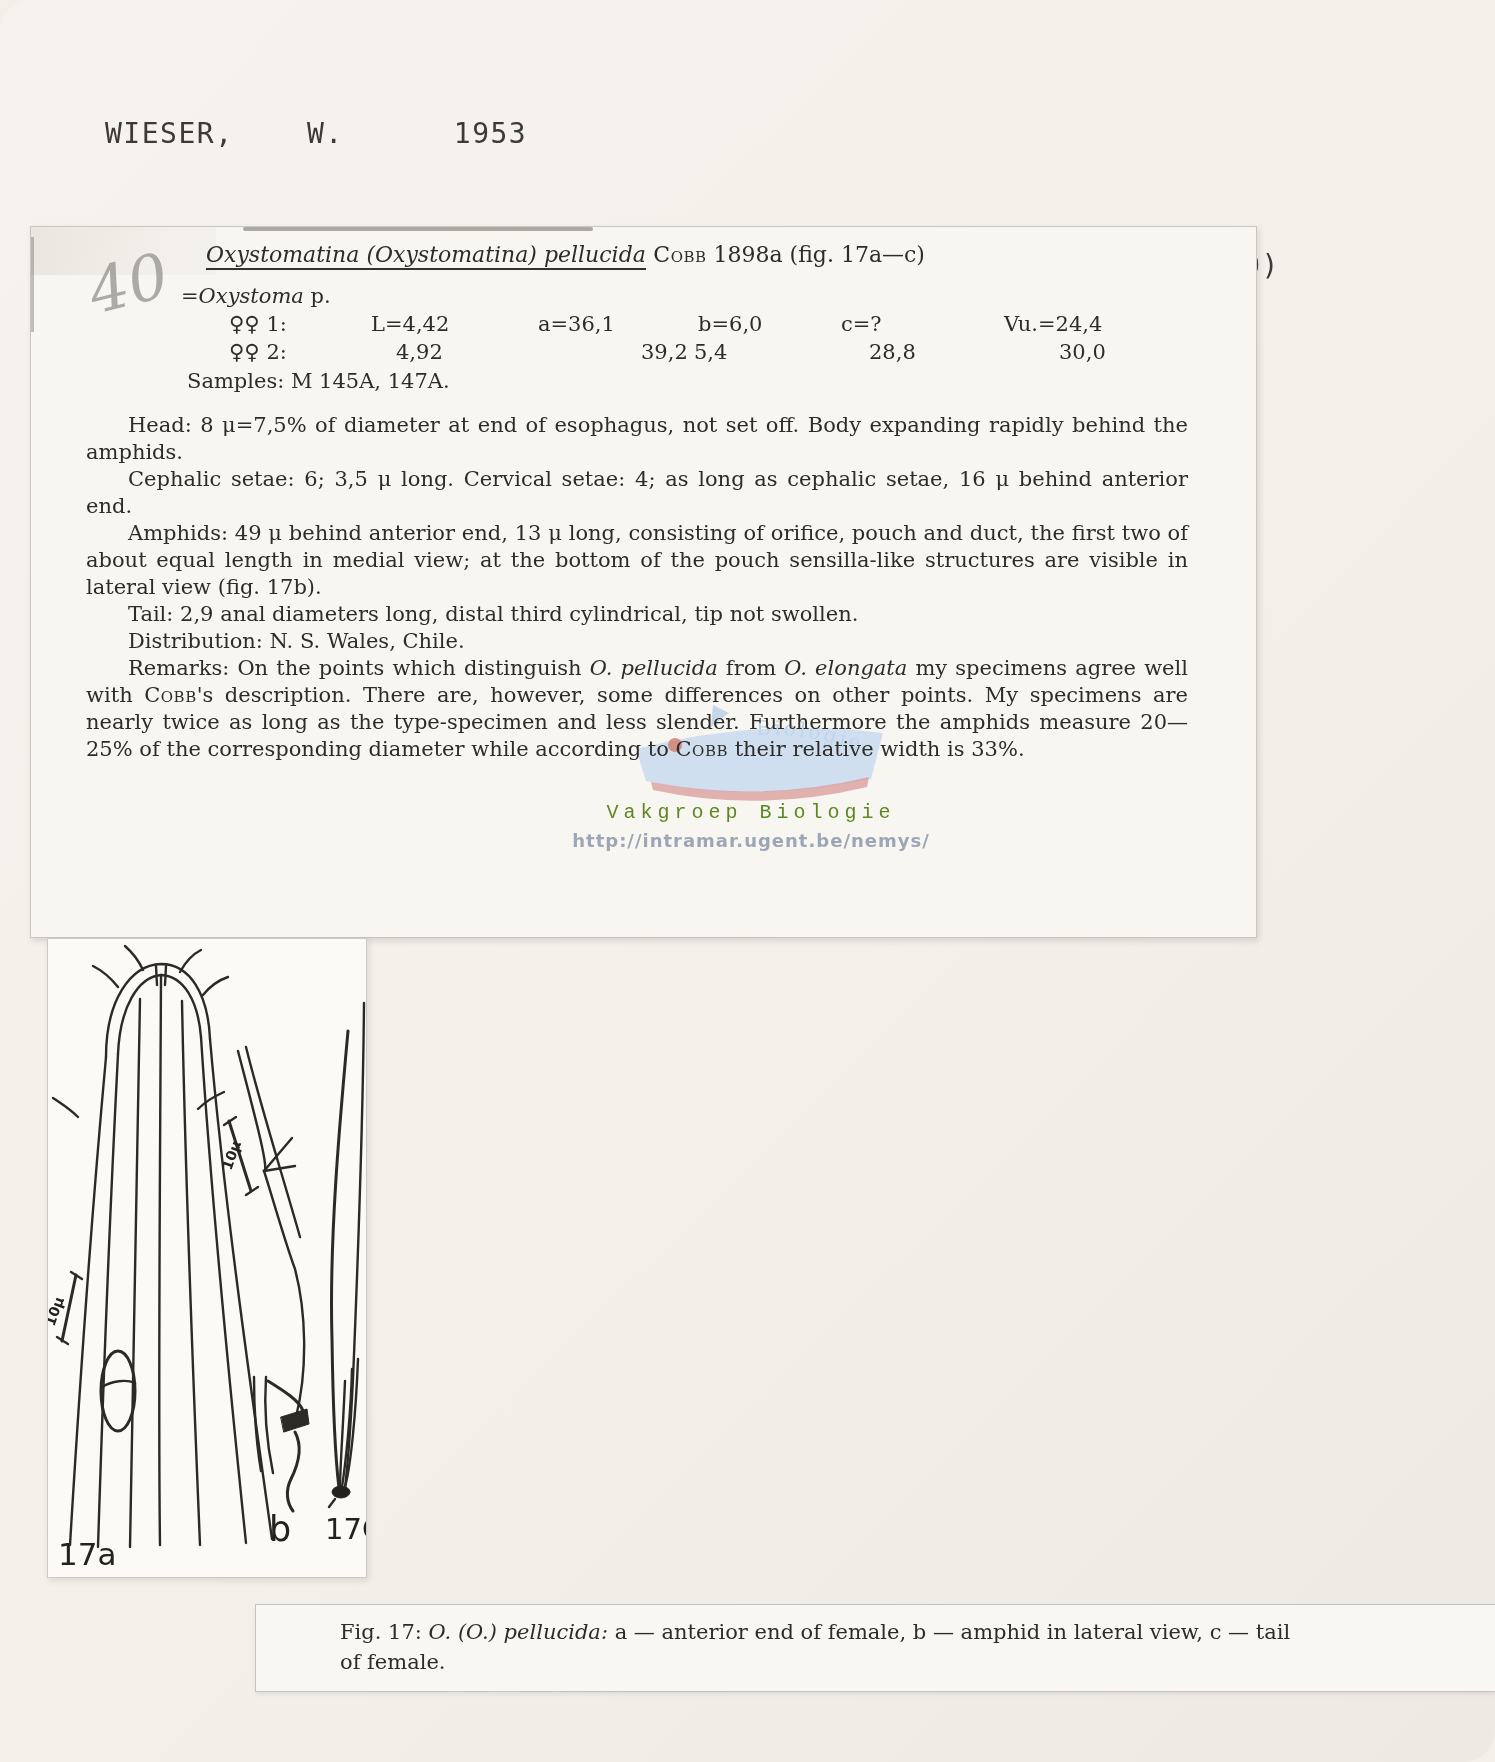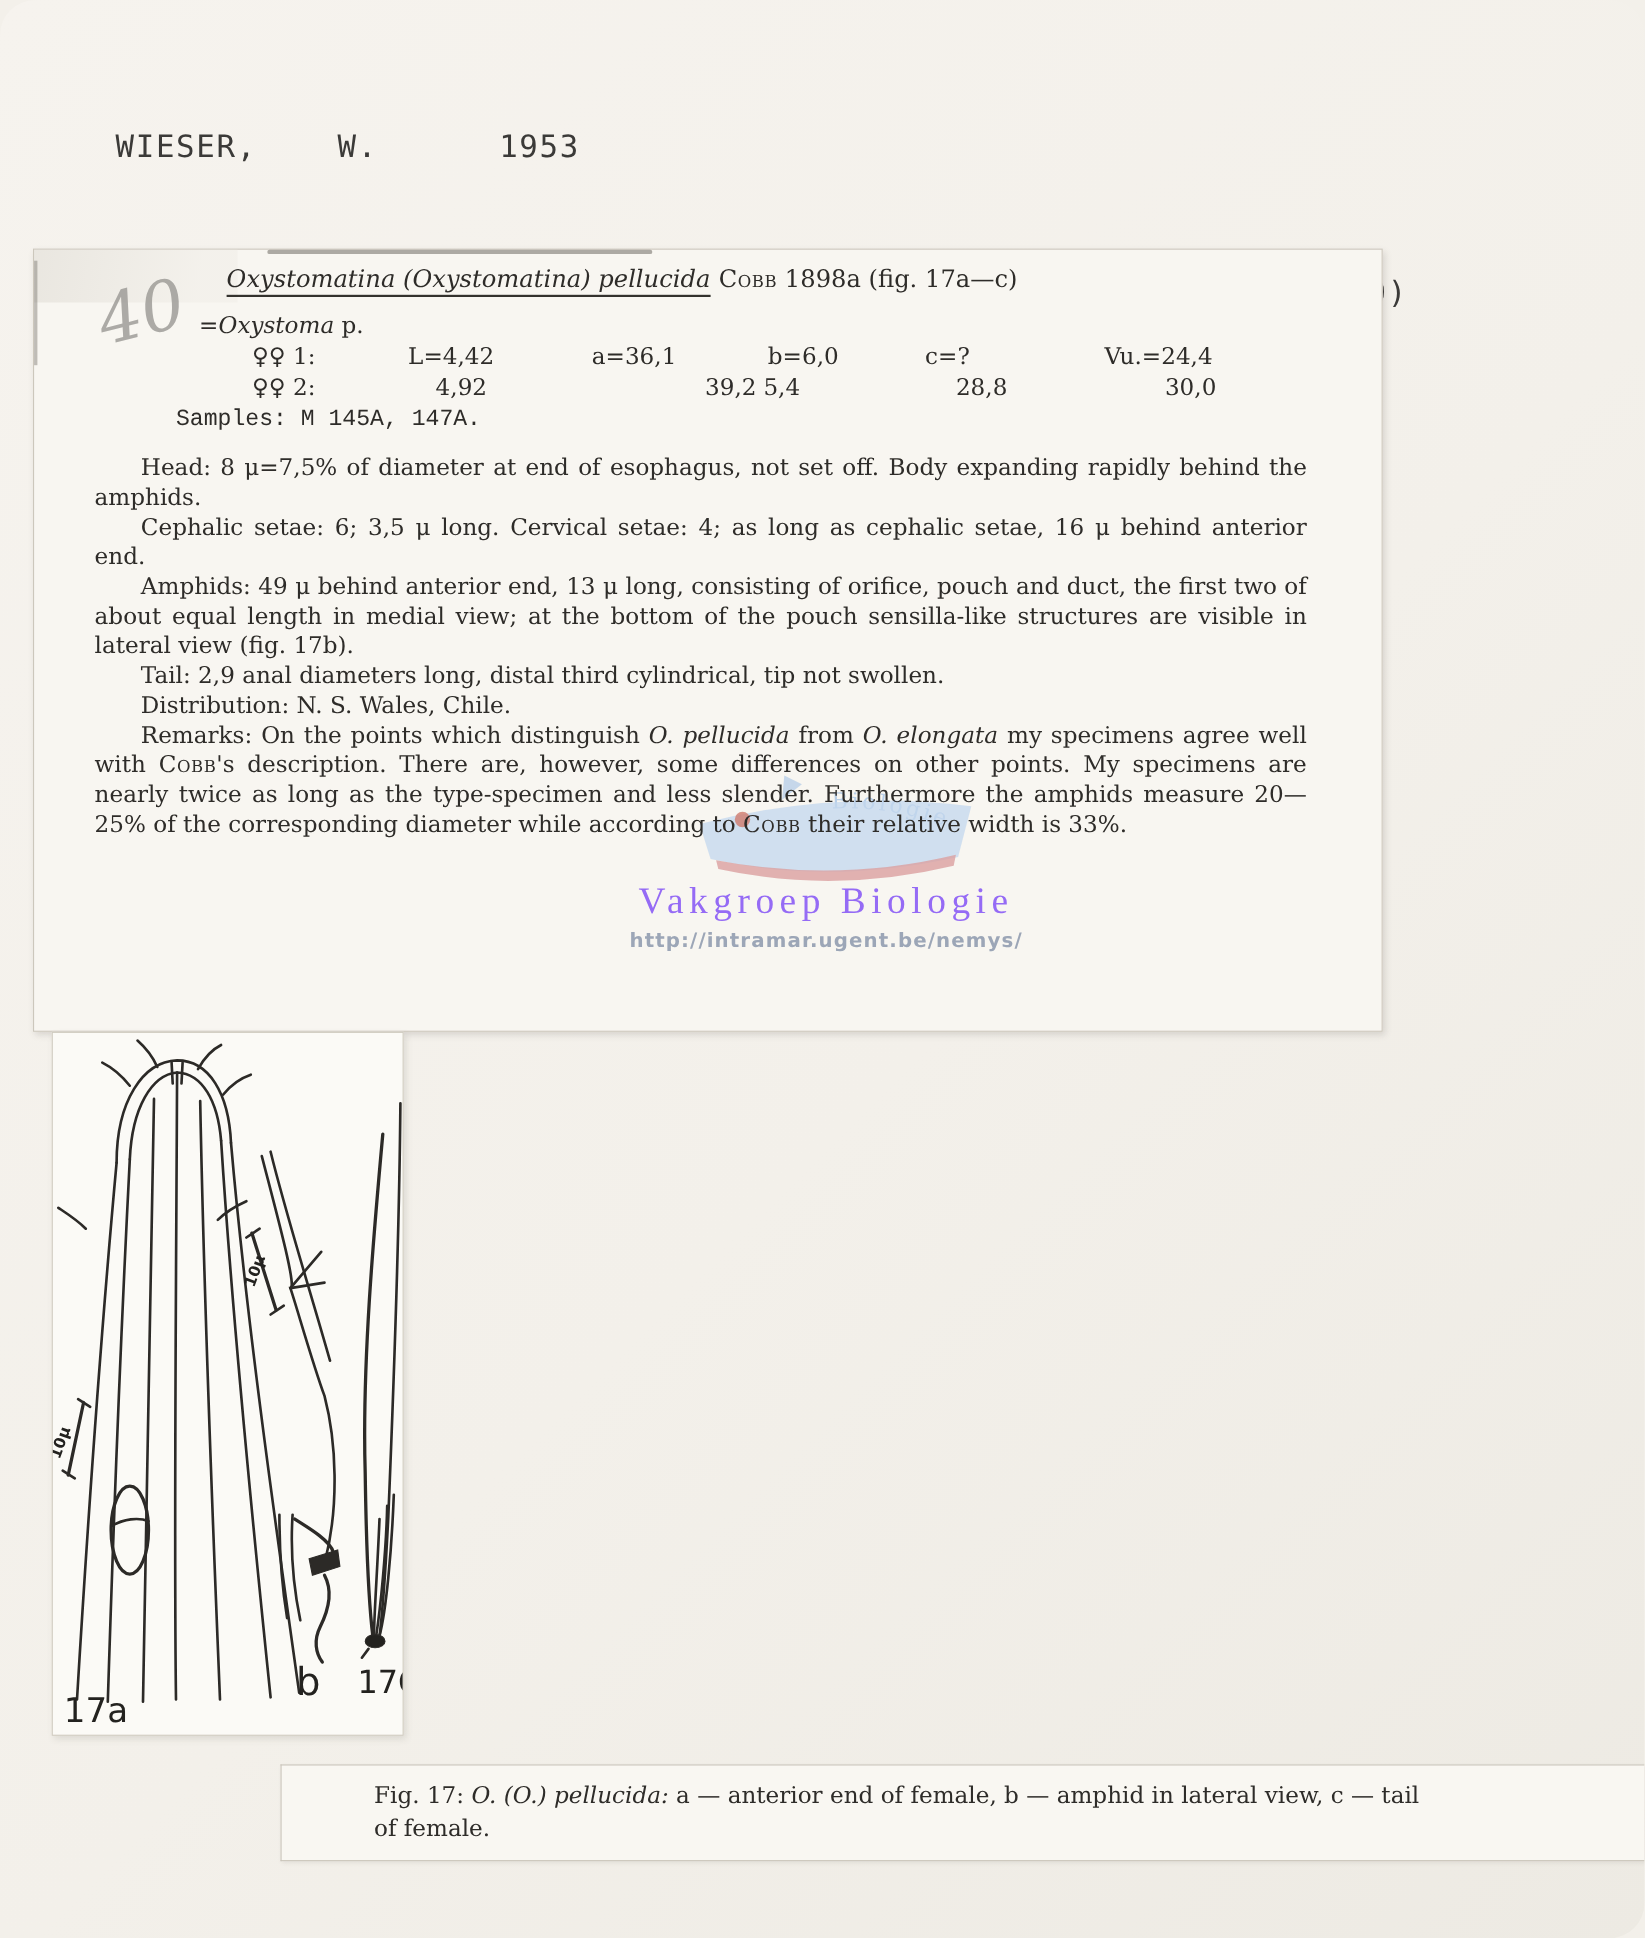--- a/index.html
+++ b/index.html
@@ -33,29 +33,29 @@
         font-size:62px;color:#9a9894;transform:rotate(-14deg);opacity:.8;}
   .card-content{position:absolute;left:55px;top:10px;width:1102px;z-index:2;
         font-size:21px;line-height:27px;}
   .title-line{margin-left:120px;font-size:22px;margin-top:4px;margin-bottom:14px;}
   .species-ital{font-style:italic;}
   .species-und{font-style:italic;border-bottom:2.5px solid #34322e;padding-bottom:1px;}
   .smallcaps{font-variant:small-caps;letter-spacing:.5px;}
   .syn{margin-left:95px;line-height:29px;}
   .m-row{position:relative;height:28px;}
   .m-row span{position:absolute;white-space:pre;}
-  .samples{margin-left:74px;line-height:29px;font-family:Liberation Mono, monospace;}
+  .samples{margin-left:101px;line-height:29px;}
   .paras{margin-top:16px;}
   .para{text-indent:42px;text-align:justify;}
   
   .wm{position:absolute;left:490px;top:460px;width:460px;height:190px;z-index:1;
       pointer-events:none;text-align:center;}
   .wm svg{display:block;margin:0 auto;}
-  .wm-org{font-family:Liberation Serif, serif;
-      font-size:34px;letter-spacing:5px;color:#8b5cf6;opacity:.9;margin-top:-4px;}
+  .wm-org{font-family:Liberation Mono, monospace;
+      font-size:20px;letter-spacing:5px;color:#4d7c0f;opacity:.9;margin-top:-4px;}
   .wm-url{font-family:"DejaVu Sans","Liberation Sans",sans-serif;font-weight:bold;
       font-size:18px;letter-spacing:1px;color:#98a2b4;opacity:.95;margin-top:6px;}
   
   .figpanel{position:absolute;left:47px;top:938px;width:318px;height:638px;
       background:#fbfaf6;border:1px solid #cfcabf;
       box-shadow:2px 3px 6px rgba(90,85,75,.15);}
   .figpanel svg{display:block;}
   .fig-label{font-family:"DejaVu Sans","Liberation Sans",sans-serif;fill:#23221f;}
   .scale-label{font-family:"DejaVu Sans","Liberation Sans",sans-serif;
       font-weight:bold;fill:#23221f;}

